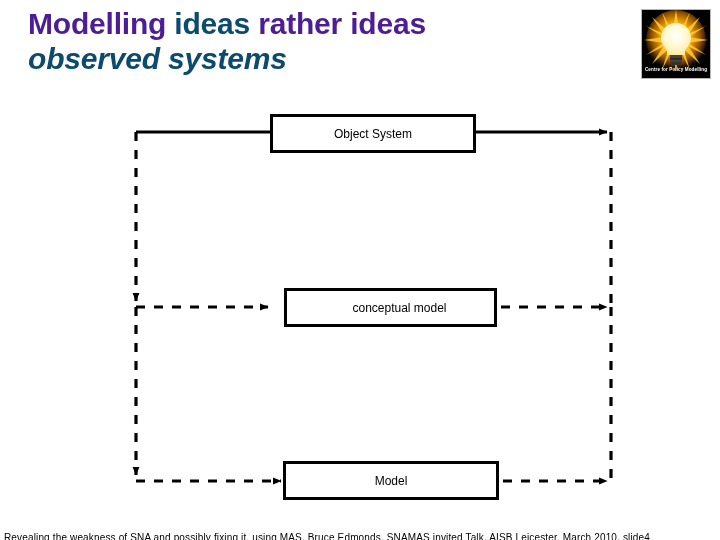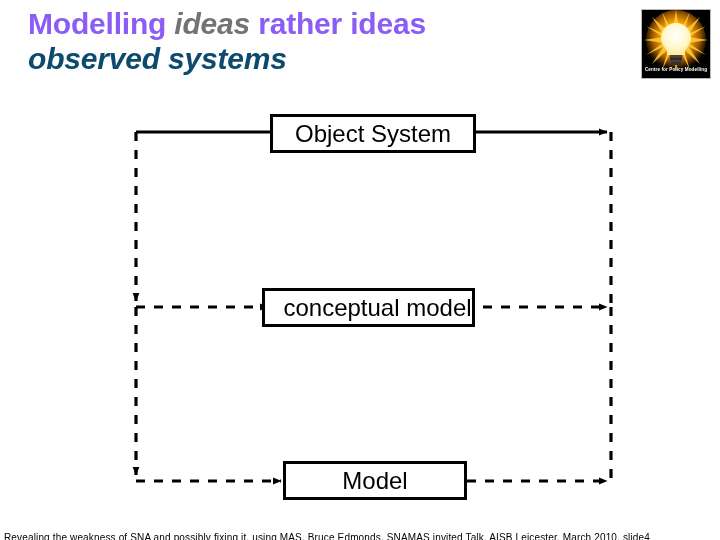--- a/index.html
+++ b/index.html
@@ -21,22 +21,22 @@
     position: absolute;
     left: 28px;
     top: 6px;
     width: 500px;
     font-size: 30px;
     font-weight: bold;
     line-height: 1.17;
     letter-spacing: -0.2px;
     color: #8B0000;
   }
-  #title .t-red   { color: #8b5cf6; font-style: normal; }
-  #title .t-green { color: #737373; font-style: italic; }
+  #title .t-red   { color: #4c1d95; font-style: normal; }
+  #title .t-green { color: #0c4a6e; }
   #title .t-blue  { color: #0c4a6e; font-style: italic; }
 
   
   #logo {
     position: absolute;
     left: 641px;
     top: 9px;
     width: 70px;
     height: 70px;
     border: 1px solid #b8b8b8;
@@ -69,27 +69,27 @@
 
   .node-box {
     position: absolute;
     border: 3px solid #000000;
     background: #ffffff;
     box-sizing: border-box;
     display: flex;
     align-items: center;
     justify-content: center;
     color: #000000;
-    font-size: 24px;
+    font-size: 12px;
     font-family: "Liberation Sans", sans-serif;
     z-index: 5;
   }
   #box-object-system   { left: 270px; top: 114px; width: 206px; height: 39px; }
-  #box-conceptual      { left: 262px; top: 288px; width: 213px; height: 39px; padding-left: 18px; }
-  #box-model           { left: 283px; top: 461px; width: 184px; height: 39px; }
+  #box-conceptual      { left: 284px; top: 288px; width: 213px; height: 39px; padding-left: 18px; }
+  #box-model           { left: 283px; top: 461px; width: 216px; height: 39px; }
 
   
   #footer {
     position: absolute;
     left: 4px;
     top: 532px;
     width: 712px;
     font-size: 10px;
     color: #000000;
     font-family: "Liberation Sans", sans-serif;

